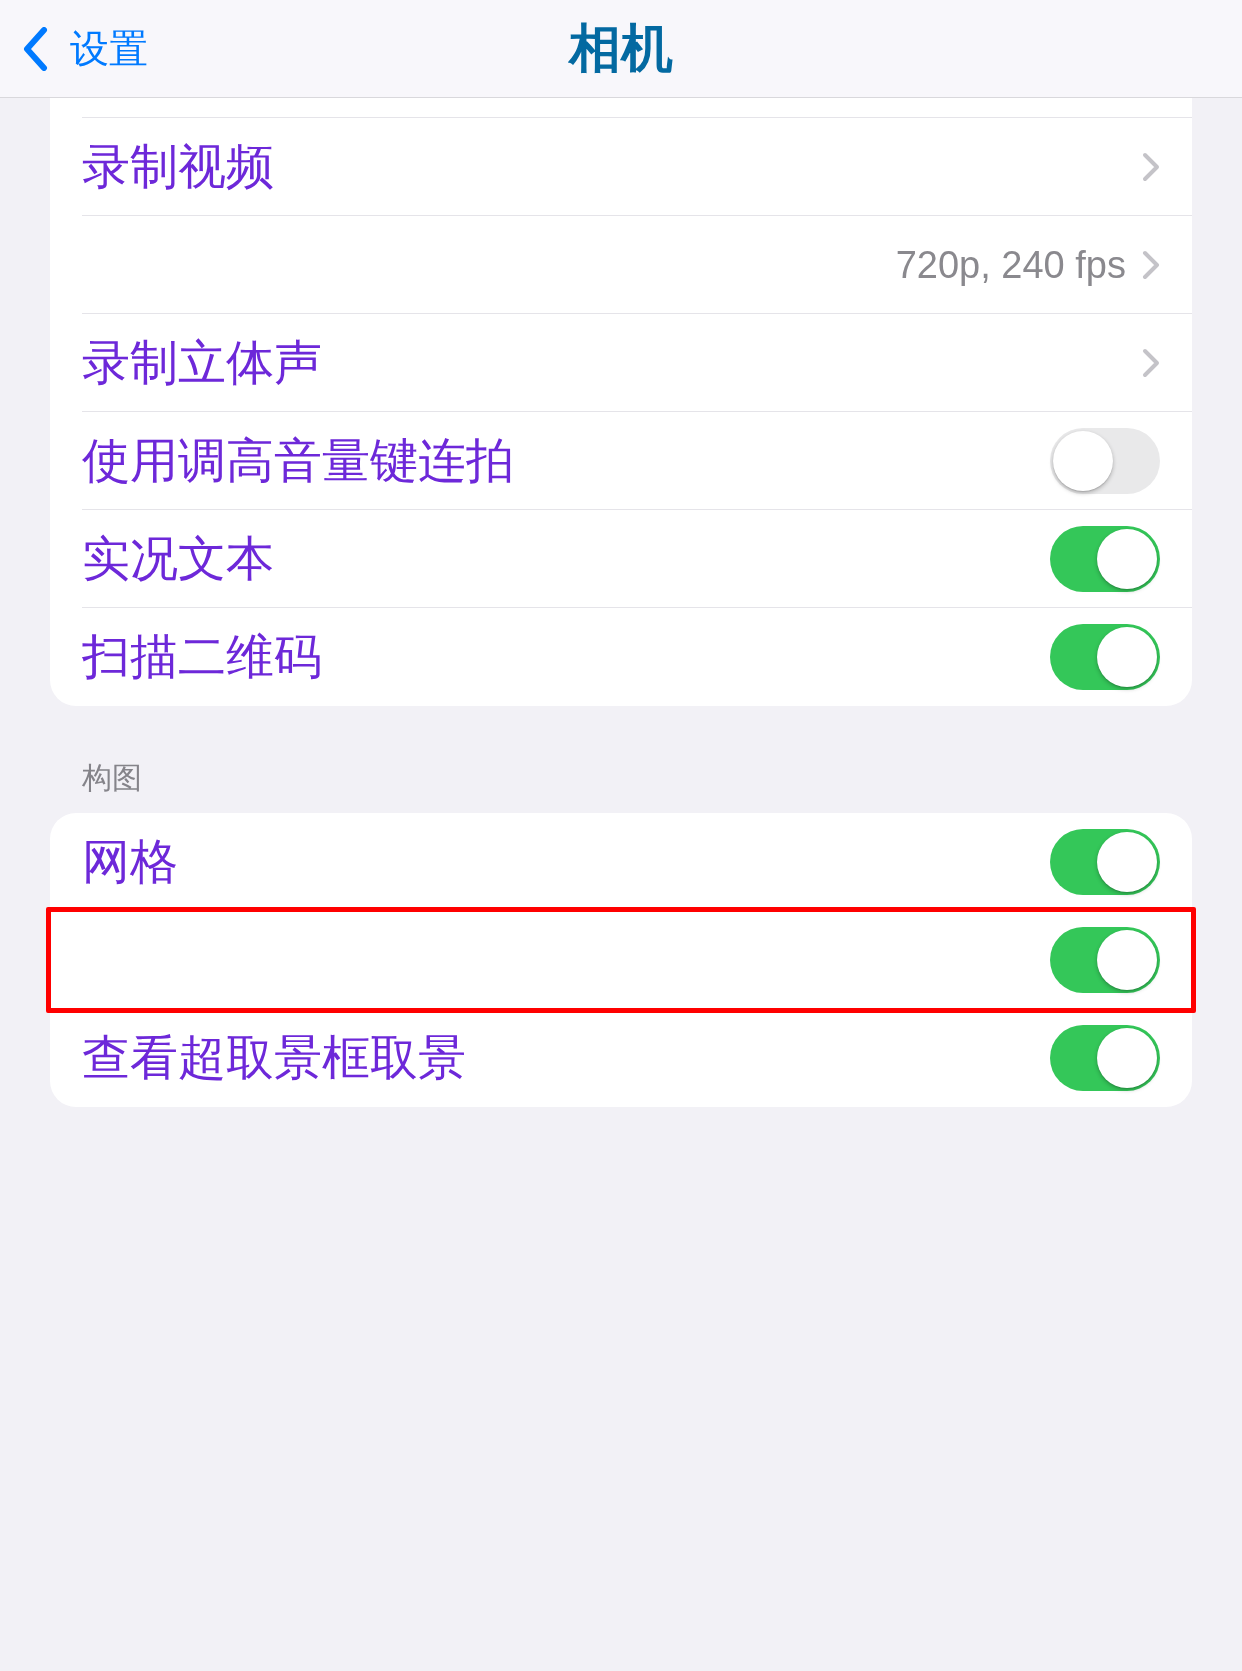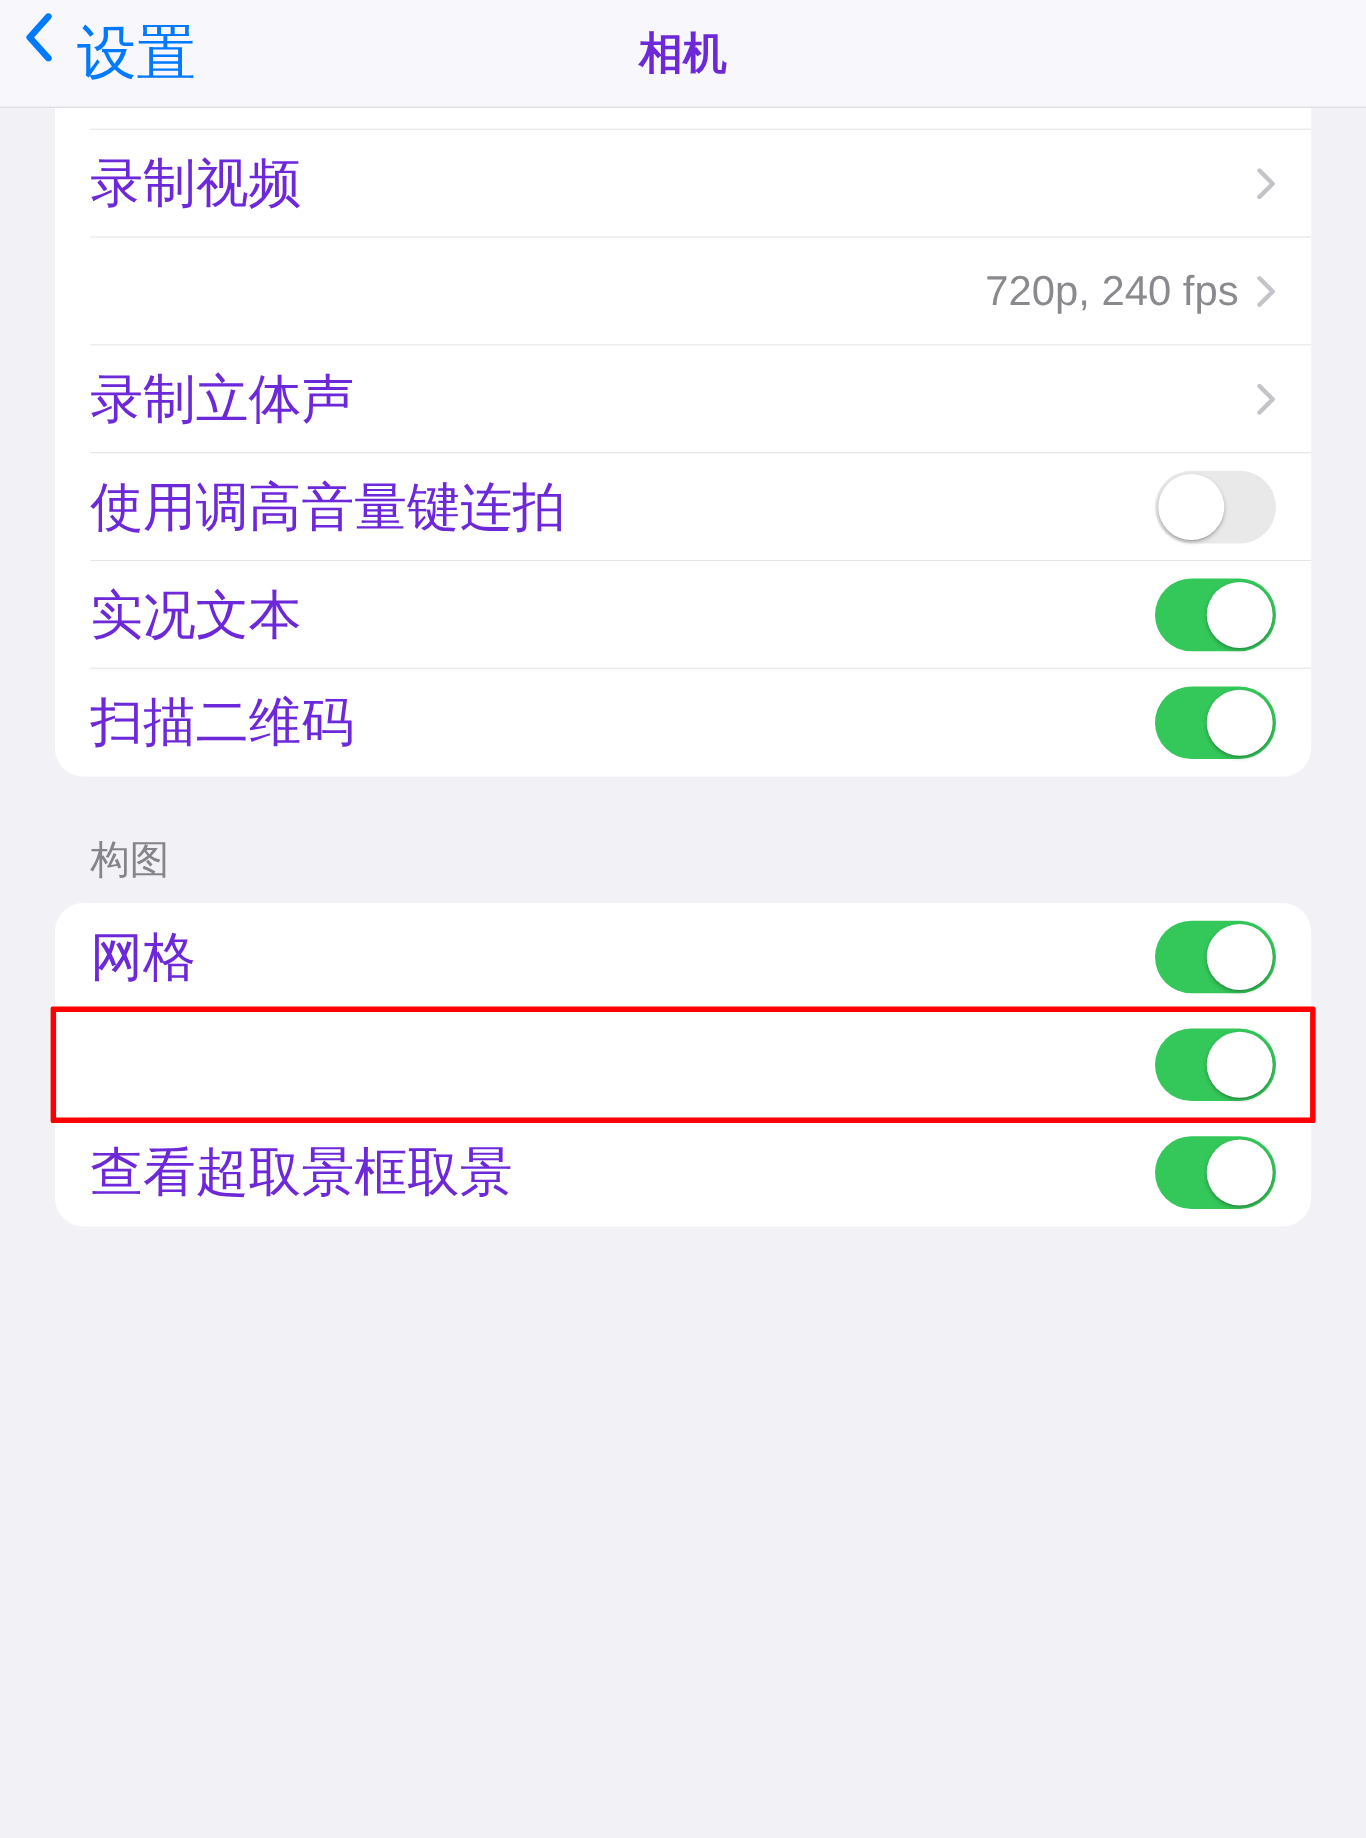--- a/index.html
+++ b/index.html
@@ -13,55 +13,55 @@
     .nav-bar {
       height: 98px;
       background: #f8f7fb;
       border-bottom: 1px solid #d9d8dc;
       position: relative;
       display: flex;
       align-items: center;
     }
     .back-button {
       display: flex;
-      align-items: flex-start;
+      align-items: center;
       color: #007aff;
-      font-size: 54px;
+      font-size: 39px;
       margin-left: 22px;
       cursor: pointer;
     }
     .chevron-left {
       width: 26px;
       height: 44px;
       margin-right: 22px;
     }
     .nav-title {
       position: absolute;
       left: 50%;
       transform: translateX(-50%);
-      font-size: 40px;
+      font-size: 52px;
       font-weight: 600;
-      color: #6d28d9;
+      color: #0369a1;
     }
     .content {
       padding: 0;
     }
     .group {
       background: #fff;
       border-radius: 26px;
       margin: 0 50px 48px 50px;
       overflow: hidden;
     }
     .group.first {
       border-top-left-radius: 0;
       border-top-right-radius: 0;
       margin-top: 0;
     }
     .group-header {
-      font-size: 36px;
+      font-size: 30px;
       color: #85848a;
       margin: 52px 82px 14px 82px;
     }
     .row {
       display: flex;
       align-items: center;
       min-height: 98px;
       padding: 0 32px;
       position: relative;
     }

